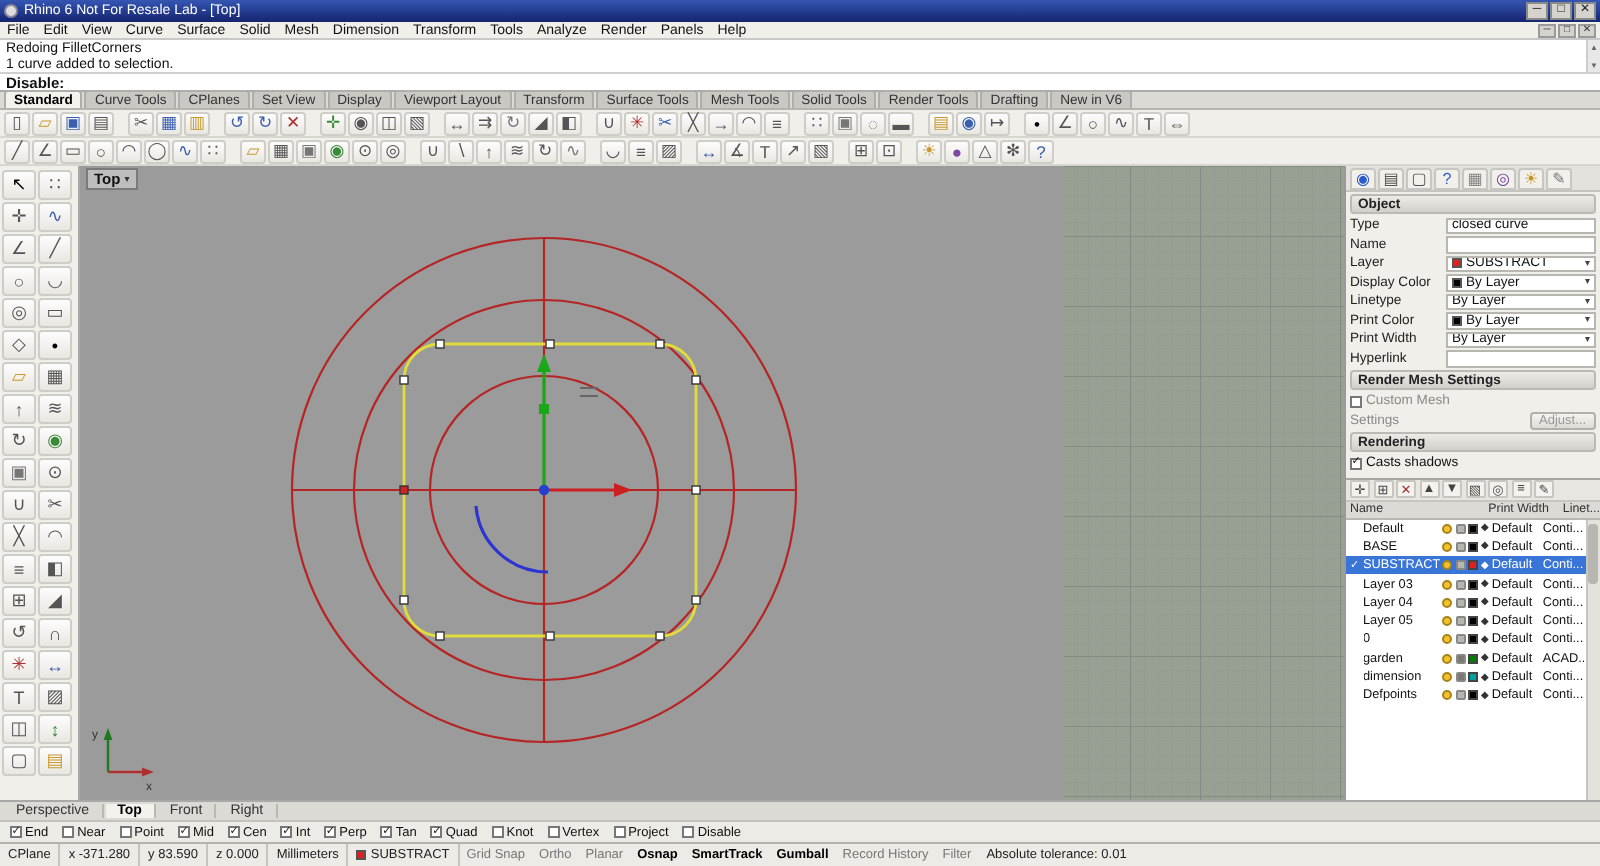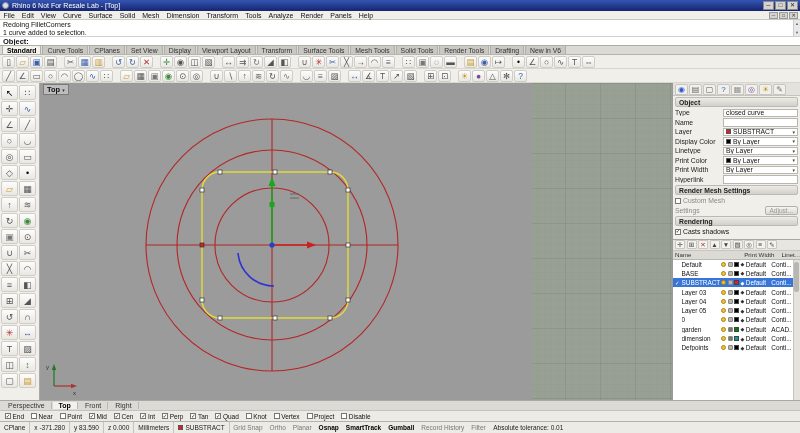--- a/index.html
+++ b/index.html
@@ -115,21 +115,21 @@
         <div>Redoing FilletCorners</div>
         <div>1 curve added to selection.</div>
       </div>
     <div class="cmd-scroll">
       <span>▲</span>
       <span>▼</span>
     </div>
   </div>
 
   <div class="cmdline">
-    <span>Object:</span>
+    <span>Disable:</span>
   </div>
 
   <div class="tabbar" id="toolbar-tabs">
       <span class="tb-tab active">Standard</span>
       <span class="tb-tab">Curve Tools</span>
       <span class="tb-tab">CPlanes</span>
       <span class="tb-tab">Set View</span>
       <span class="tb-tab">Display</span>
       <span class="tb-tab">Viewport Layout</span>
       <span class="tb-tab">Transform</span>

